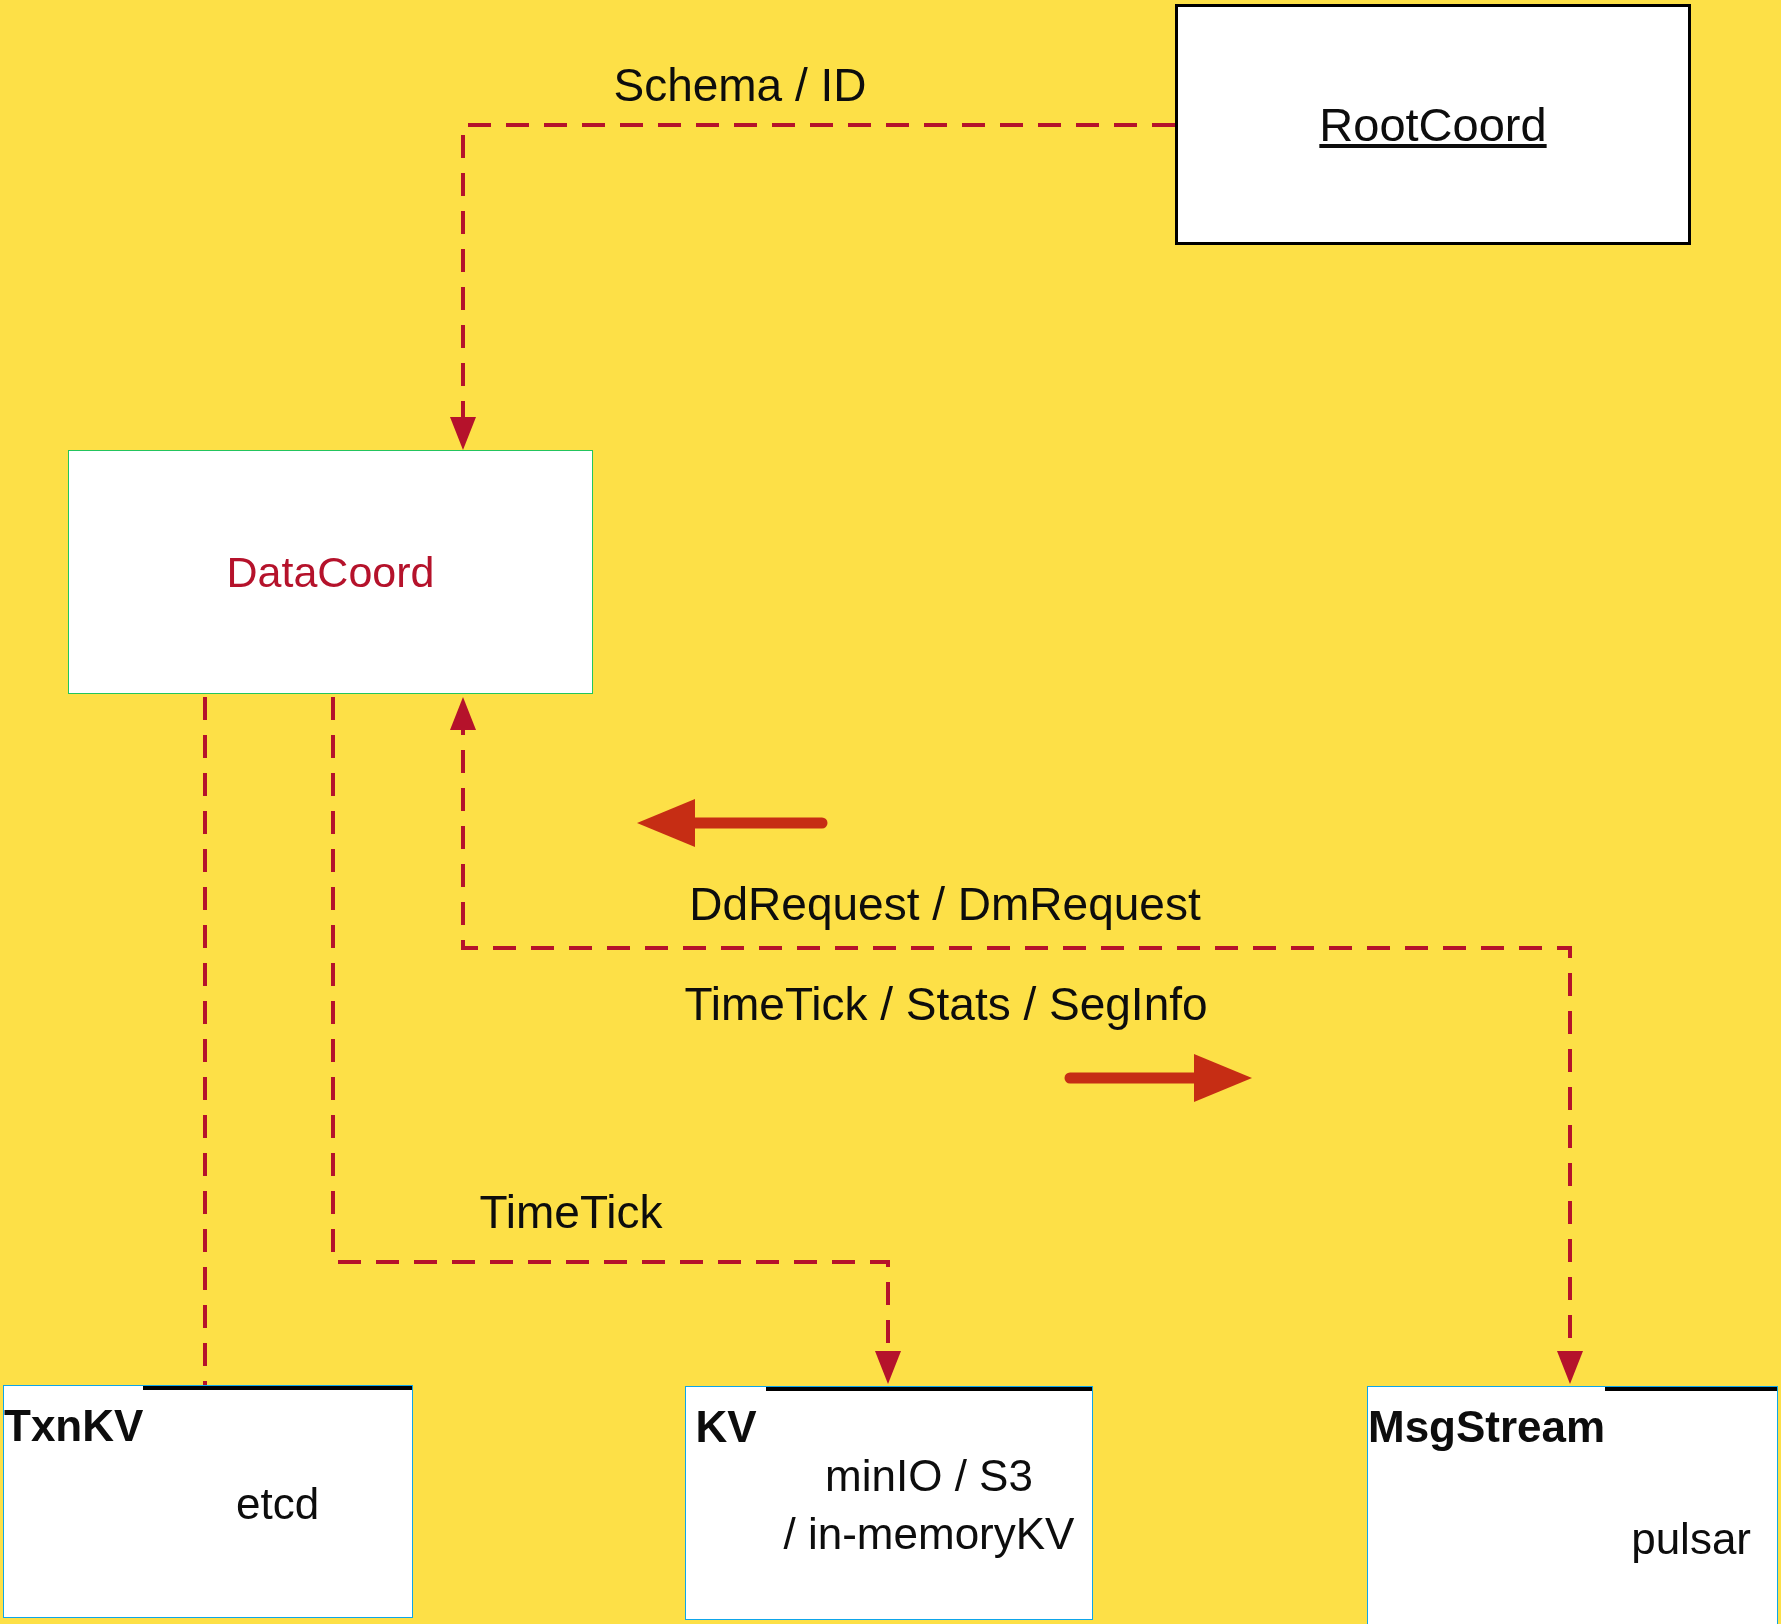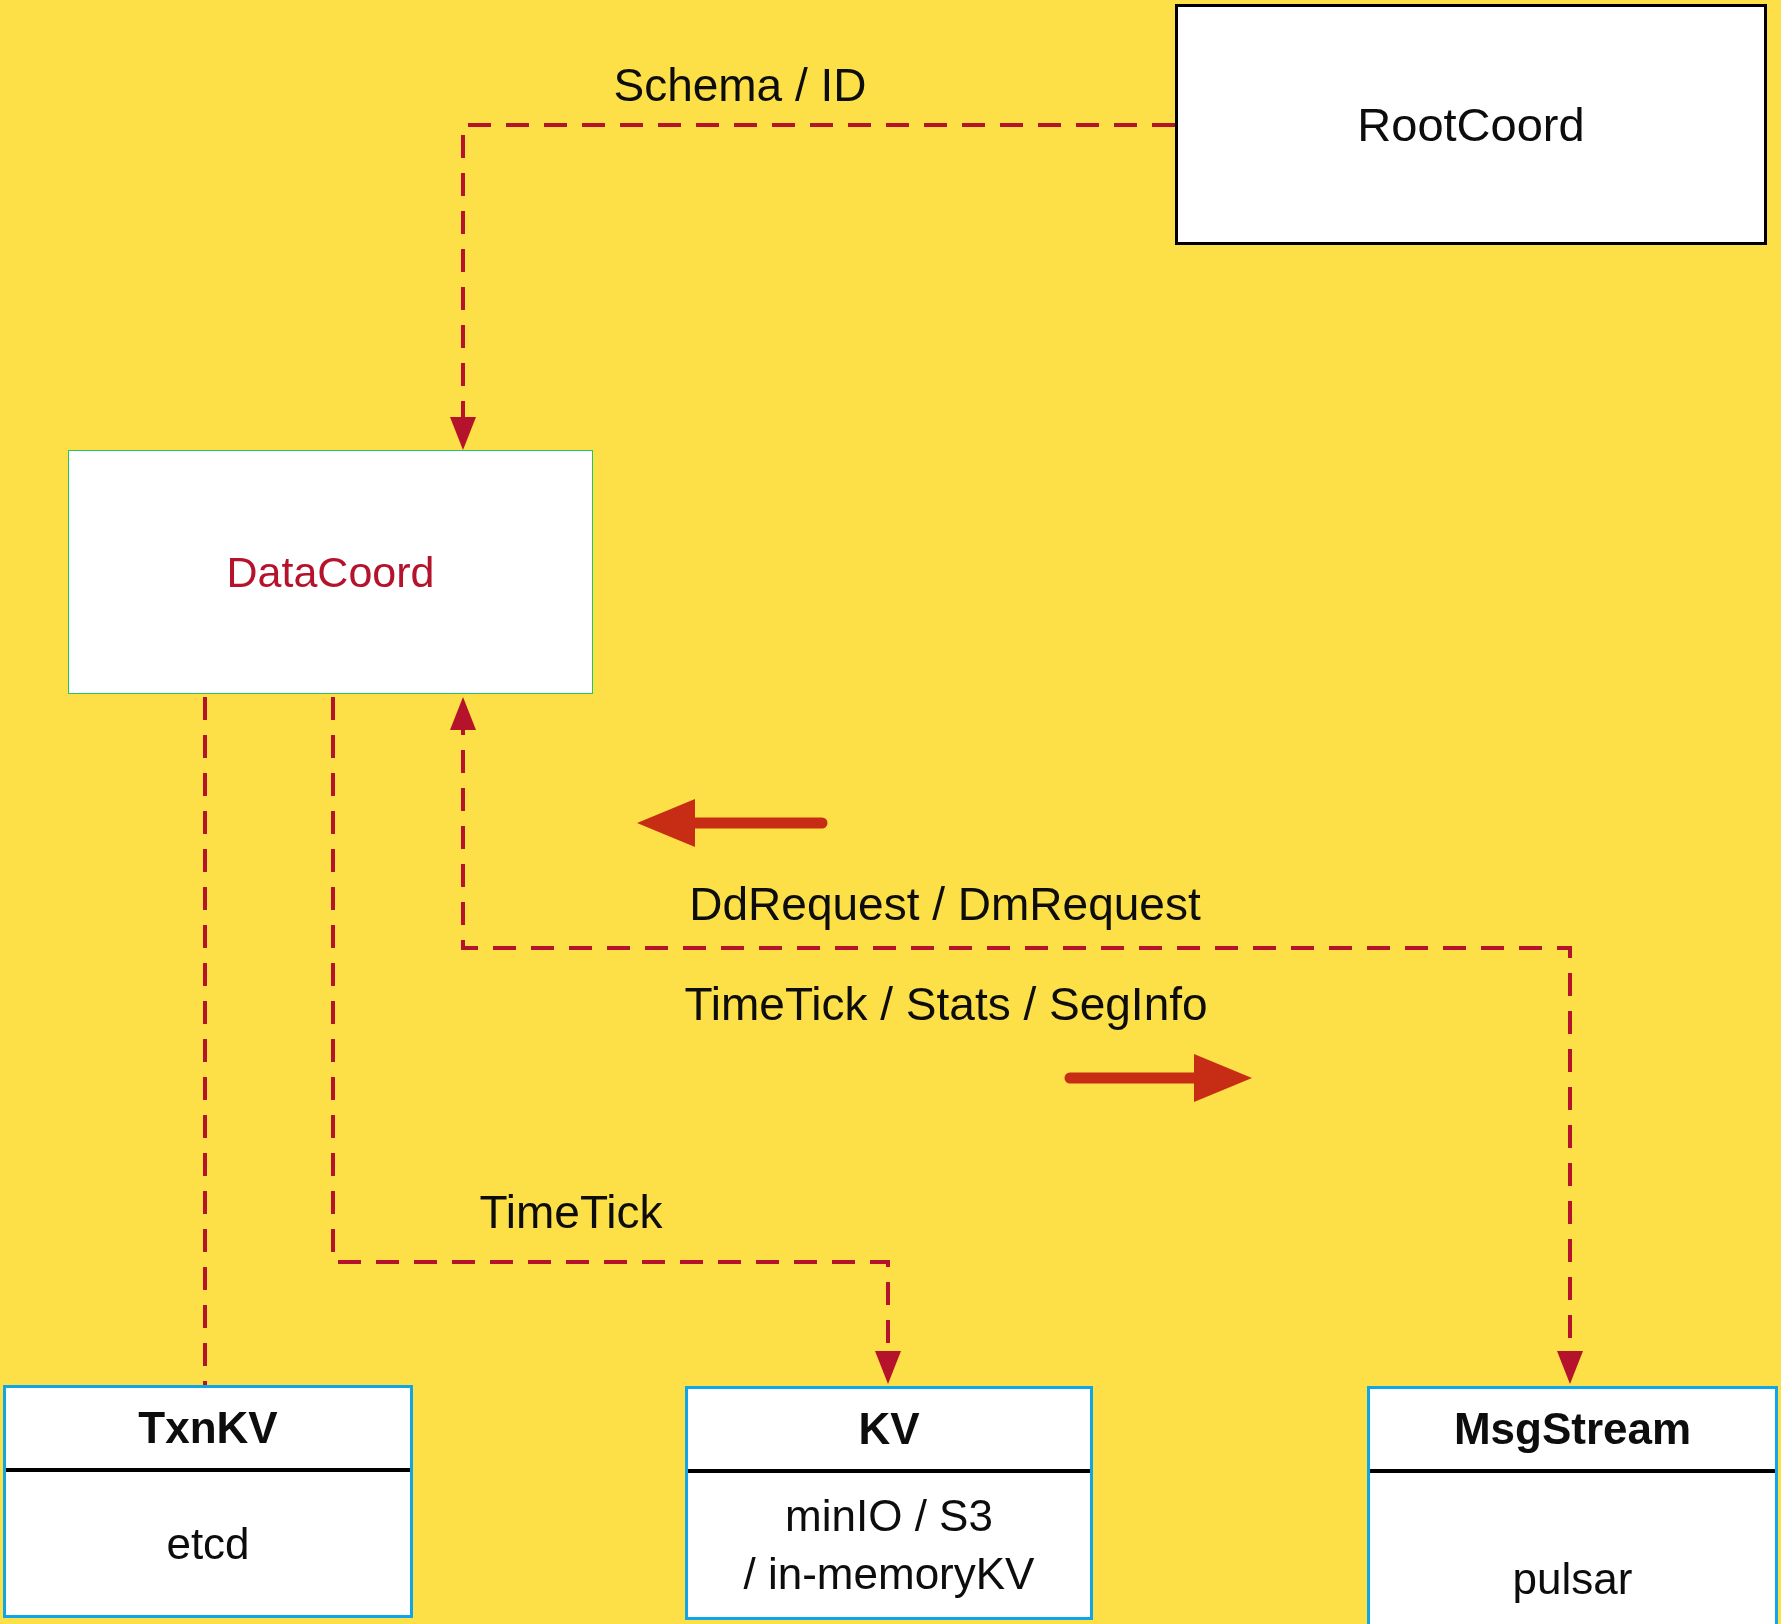--- a/index.html
+++ b/index.html
@@ -7,24 +7,24 @@
     position:relative; width:1781px; height:1624px; background:#fde047;
     font-family:"Liberation Sans","DejaVu Sans",sans-serif; color:#0d0d0d;
     overflow:hidden;
   }
   svg.wires { position:absolute; left:0; top:0; width:1781px; height:1624px; }
 
   .node {
     position:absolute; box-sizing:border-box; background:#ffffff;
     display:flex; align-items:center; justify-content:center; white-space:nowrap;
   }
-  #rootcoord { left:1175px; top:4px; width:592px; height:241px; border:3px solid #000000; font-size:47px; }
+  #rootcoord { left:1175px; top:4px; width:516px; height:241px; border:3px solid #000000; font-size:47px;text-decoration:underline; }
   #datacoord { left:68px; top:450px; width:525px; height:244px; border:1px solid #22c55e; color:#b5122b; font-size:43px; }
 
-  .store { position:absolute; box-sizing:border-box; border:3px solid #0ea5e9; background:#ffffff; display:flex; flex-direction:column; }
+  .store { position:absolute; box-sizing:border-box; border:1px solid #0ea5e9; background:#ffffff; display:flex; }
   .store .hdr { height:80px; flex:0 0 80px; display:flex; align-items:center; justify-content:center; font-weight:bold; font-size:44px; }
   .store .bod { flex:1 1 auto; border-top:4px solid #000000; display:flex; flex-direction:column; align-items:center; justify-content:center; font-size:44px; line-height:58px; }
   #txnkv     { left:3px;    top:1385px; width:410px; height:233px; }
   #kv        { left:685px;  top:1386px; width:408px; height:234px; }
   #msgstream { left:1367px; top:1386px; width:411px; height:302px; }
 
   .lbl { position:absolute; font-size:46px; text-align:center; white-space:nowrap; color:#0d0d0d; }
   #lbl-schema  { left:540px; top:58px;   width:400px; }
   #lbl-dd      { left:645px; top:877px;  width:600px; }
   #lbl-tt      { left:646px; top:977px;  width:600px; }

